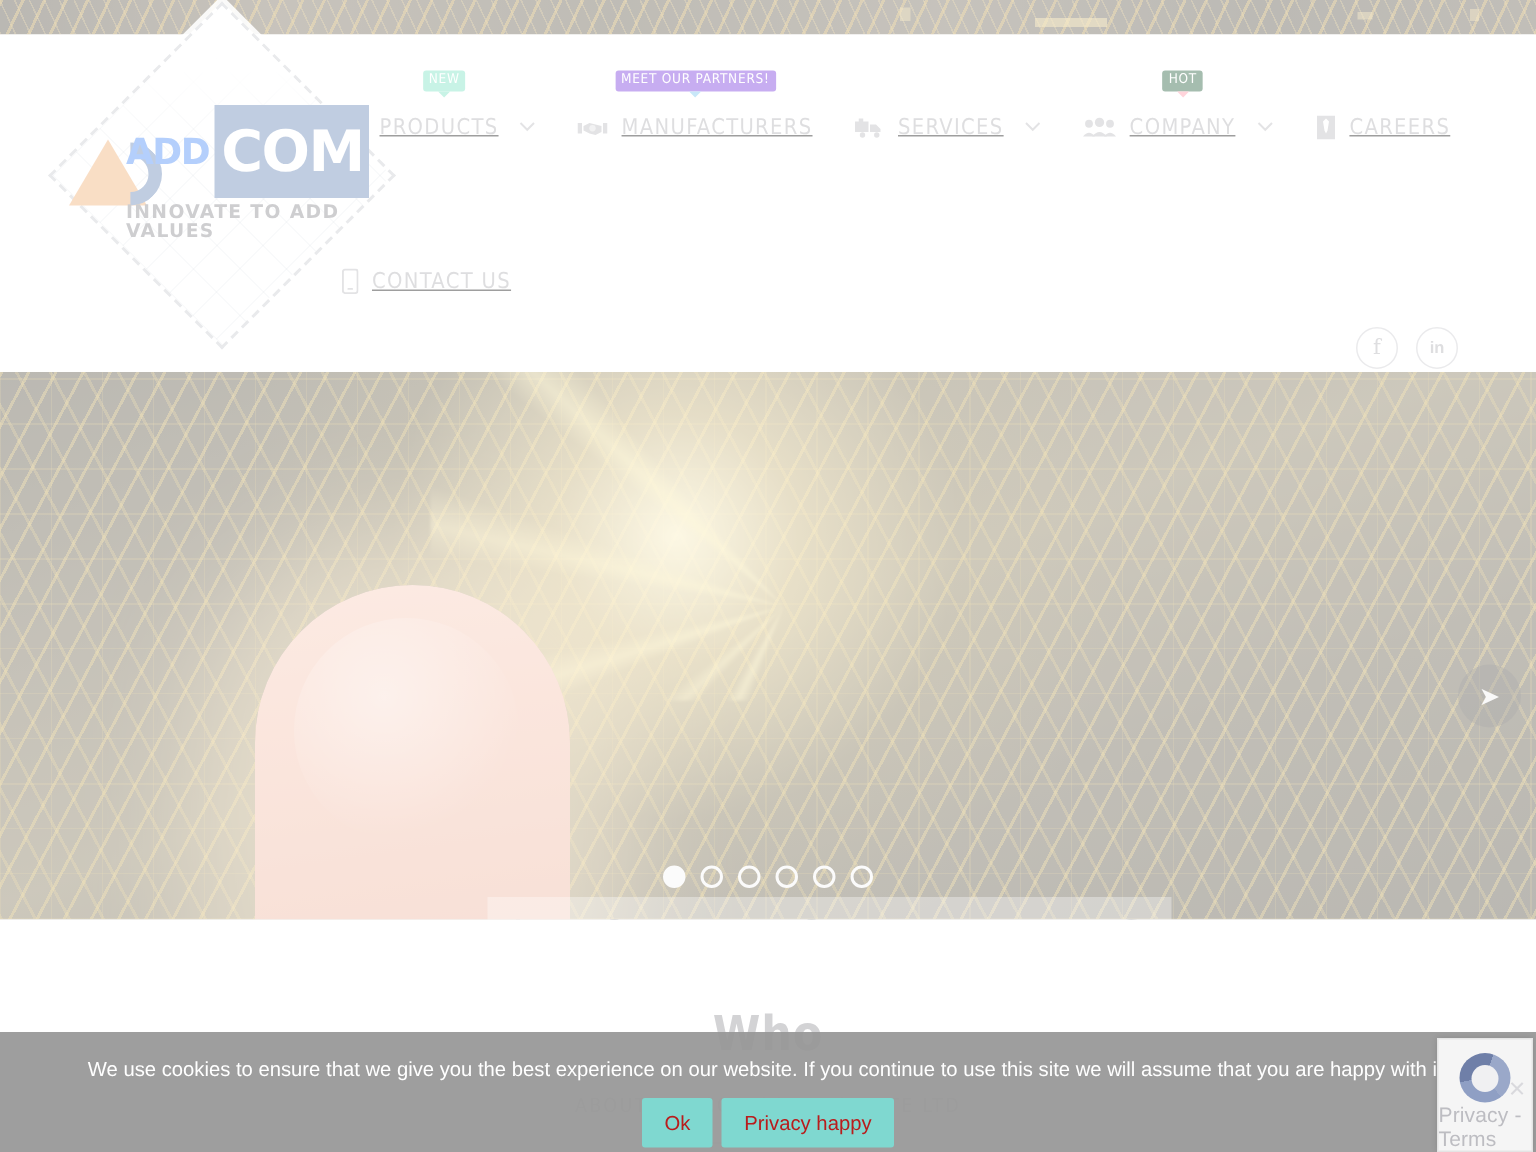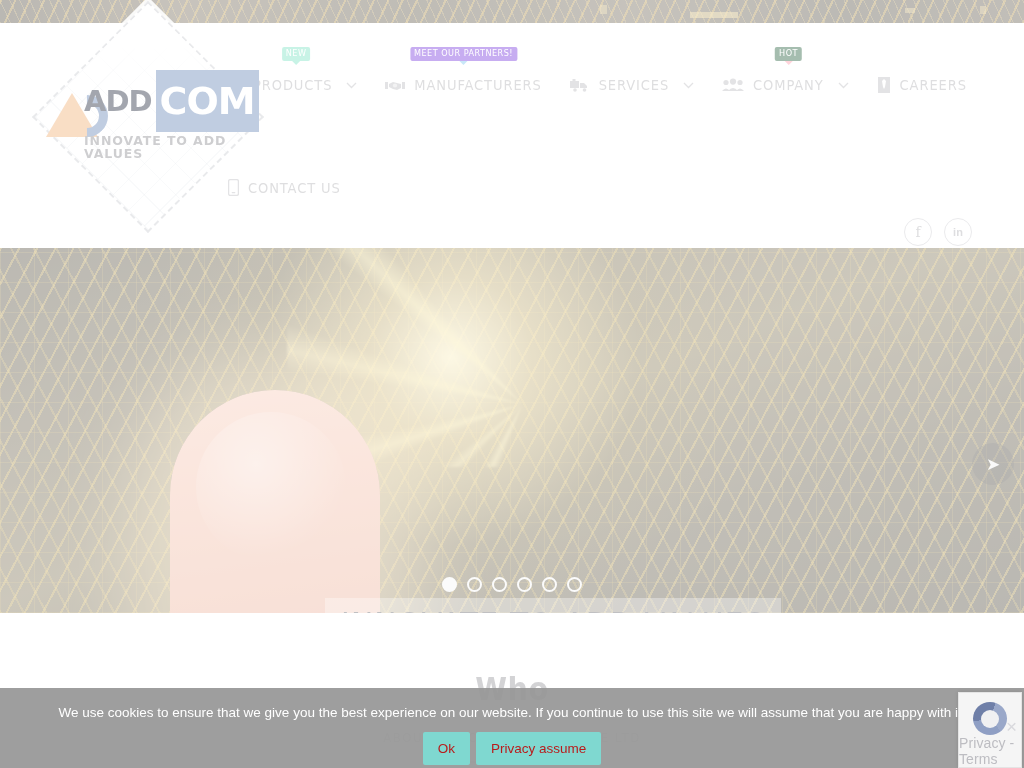--- a/index.html
+++ b/index.html
@@ -67,36 +67,36 @@
   }
   .logo-tri .swoosh {
     position:absolute; left:22px; top:6px; width:42px; height:42px;
     border: 9px solid #5b7db1; border-radius: 50%;
     border-left-color: transparent; border-top-color: transparent;
     transform: rotate(-45deg);
   }
   .logo-text { position: relative; z-index: 4; line-height: 1; }
   .logo-row1 { display: flex; align-items: center; }
   .logo-add {
-    font-size: 29px; font-weight: bold; letter-spacing: -1px;
-    color: #0f172a; font-family: "DejaVu Sans", sans-serif;
+    font-size: 24px; font-weight: bold; letter-spacing: -1px;
+    color: #3b82f6; font-family: "DejaVu Sans", sans-serif;
   }
   .logo-com {
     font-size: 38px; font-weight: bold; letter-spacing: -1px;
     color: #ffffff; background: #5b7db1; padding: 12px 4px; margin-left: 4px;
     font-family: "DejaVu Sans", sans-serif;
   }
   .logo-tag {
     margin-top: 3px; font-size: 12.5px; font-weight: bold; letter-spacing: .9px;
     color: #7f7f85; font-family: "DejaVu Sans", sans-serif;
   }
 
   
   .nav { position: absolute; left: 228px; top: 40px; width: 780px; }
-  .nav-row { display: flex; align-items: flex-end; }
+  .nav-row { display: flex; align-items: flex-end; text-decoration: underline; }
   .nav-item {
     position: relative; display: flex; align-items: center; gap: 9px;
     margin-right: 28px; padding: 14px 0; cursor: pointer;
   }
   .nav-label {
     font-size: 14.5px; letter-spacing: .9px; color: #a9a9ad; text-transform: uppercase;
     font-family: "DejaVu Sans Condensed","Liberation Sans", sans-serif;
   }
   .nav-ico { color: #b6b6ba; display: flex; align-items: center; }
   .caret { font-size: 11px; color: #b6b6ba; margin-left: 5px; }
@@ -424,17 +424,17 @@
         <div class="b"></div>
     </div>
     <div class="rc-x">×</div>
     <div class="rc-text">Privacy - Terms</div>
   </div>
 
   <div class="cookie">
     <div class="cookie-text">We use cookies to ensure that we give you the best experience on our website. If you continue to use this site we will assume that you are happy with it.</div>
     <div class="cookie-btns">
       <button class="cookie-btn">Ok</button>
-      <button class="cookie-btn">Privacy assume</button>
+      <button class="cookie-btn">Privacy happy</button>
     </div>
   </div>
 
 </div>
 
 </body></html>

